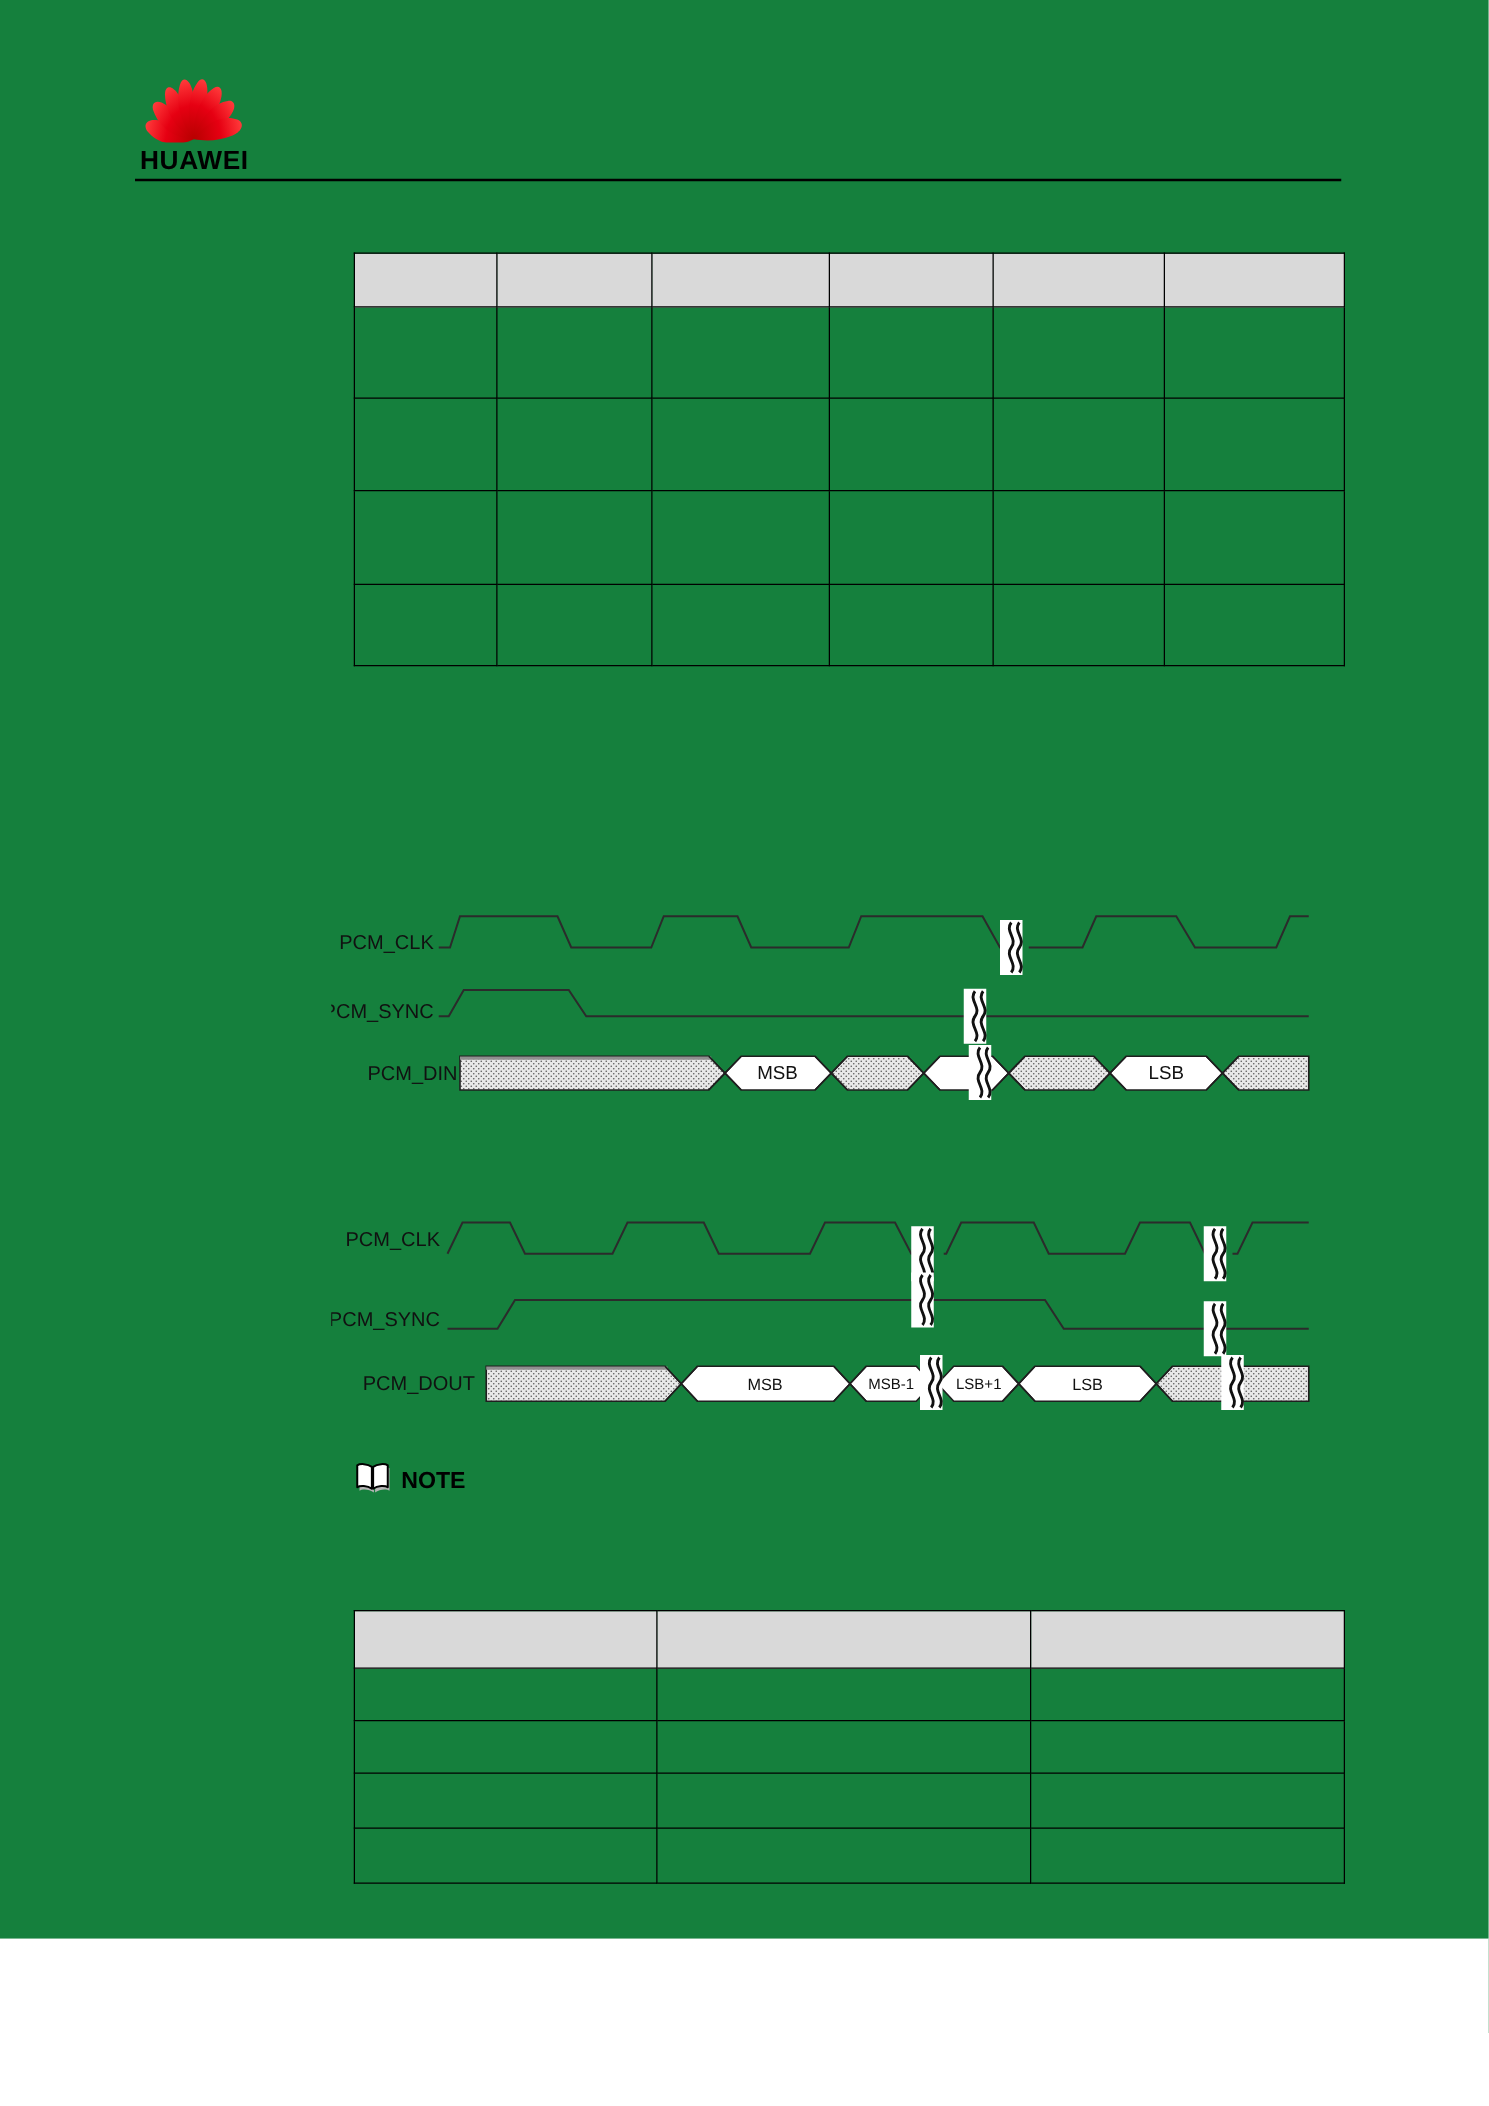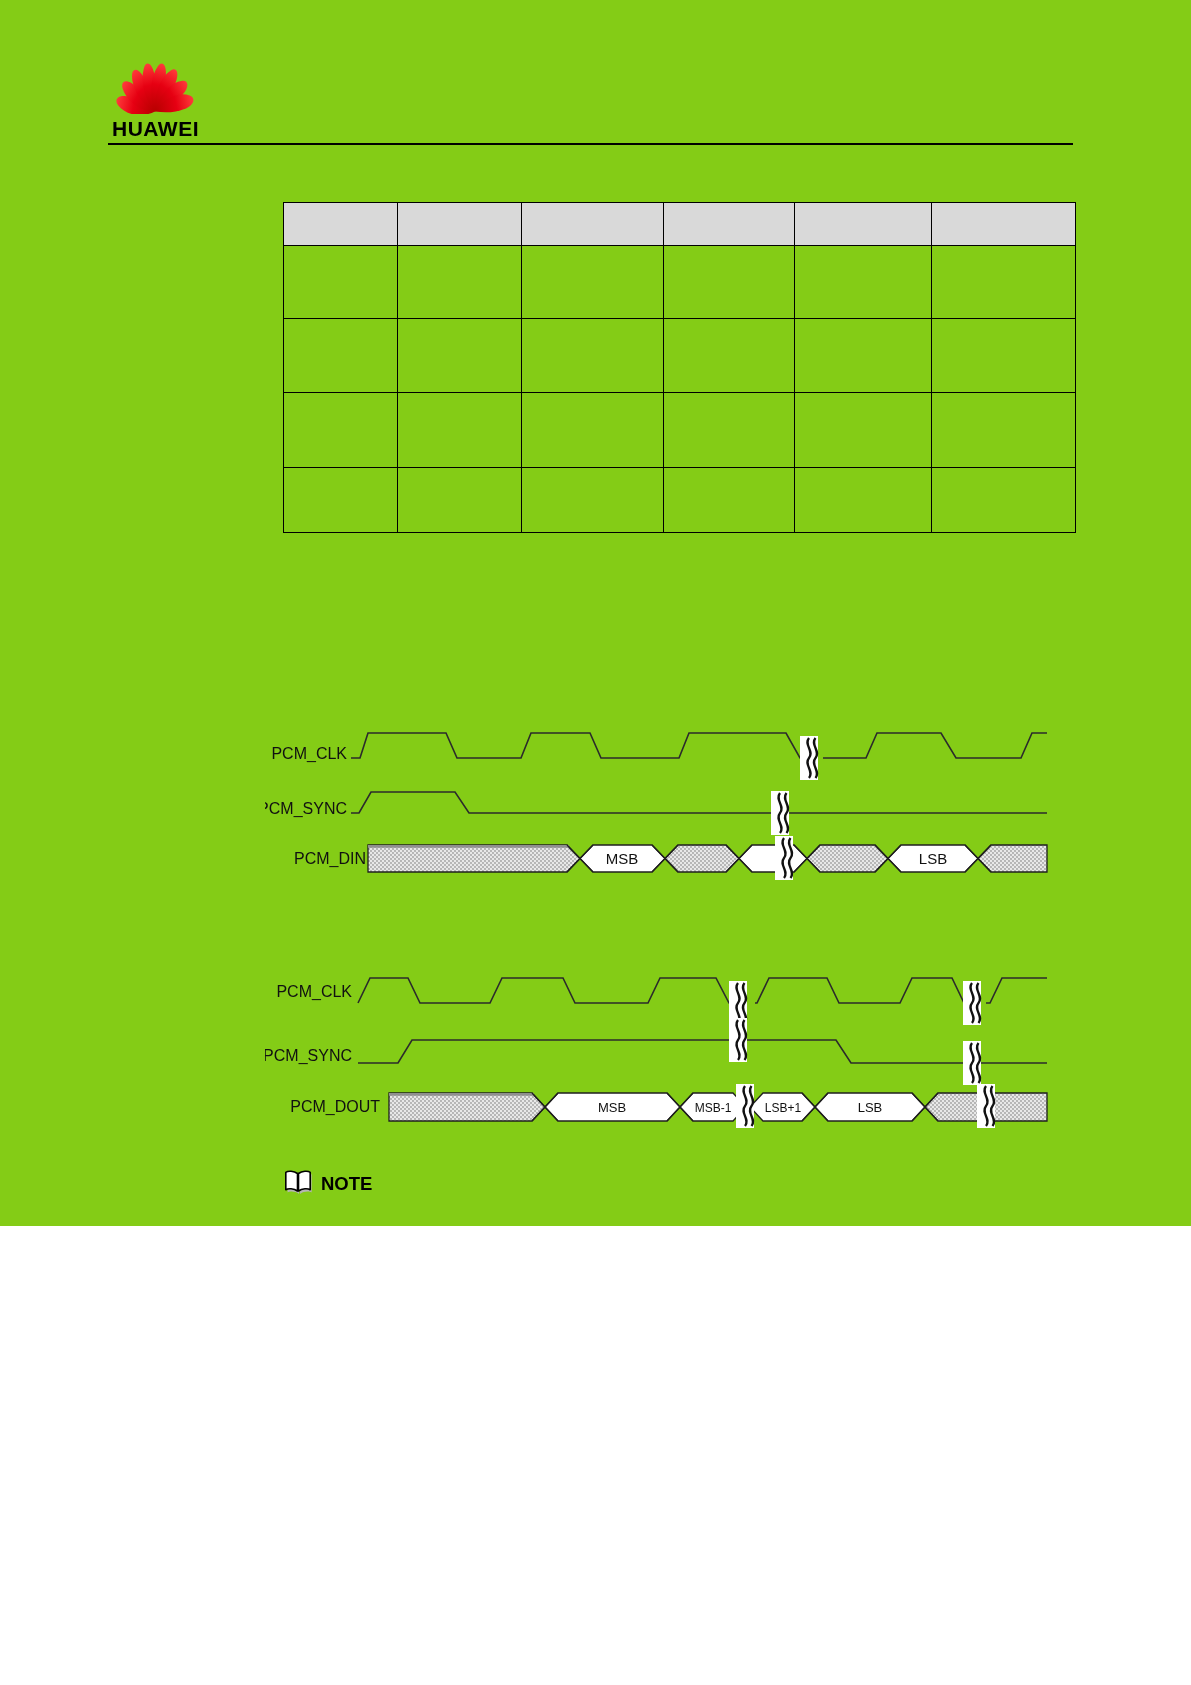--- a/index.html
+++ b/index.html
@@ -1,16 +1,16 @@
 <!DOCTYPE html>
 <html><head>
 <meta charset="utf-8">
 <style>
   html,body{margin:0;padding:0;background:#fff;}
-  .page{position:relative;width:1191px;height:1226px;background:#84cc16;overflow:hidden;
+  .page{position:relative;width:1191px;height:1551px;background:#15803d;overflow:hidden;
         font-family:"Liberation Sans",sans-serif;color:#000;}
   .abs{position:absolute;}
   .rule{position:absolute;background:#000;}
   .brand{position:absolute;font-weight:bold;font-size:21px;letter-spacing:.5px;color:#000;}
   table.doc{border-collapse:collapse;table-layout:fixed;}
   table.doc td,table.doc th{border:1.5px solid #000;padding:0;}
   table.doc th{background:#d9d9d9;}
   .notebar{position:absolute;display:flex;align-items:center;gap:7px;}
   .notetxt{font-weight:bold;font-size:18.5px;color:#000;}
   svg text{font-family:"Liberation Sans",sans-serif;fill:#111;}

